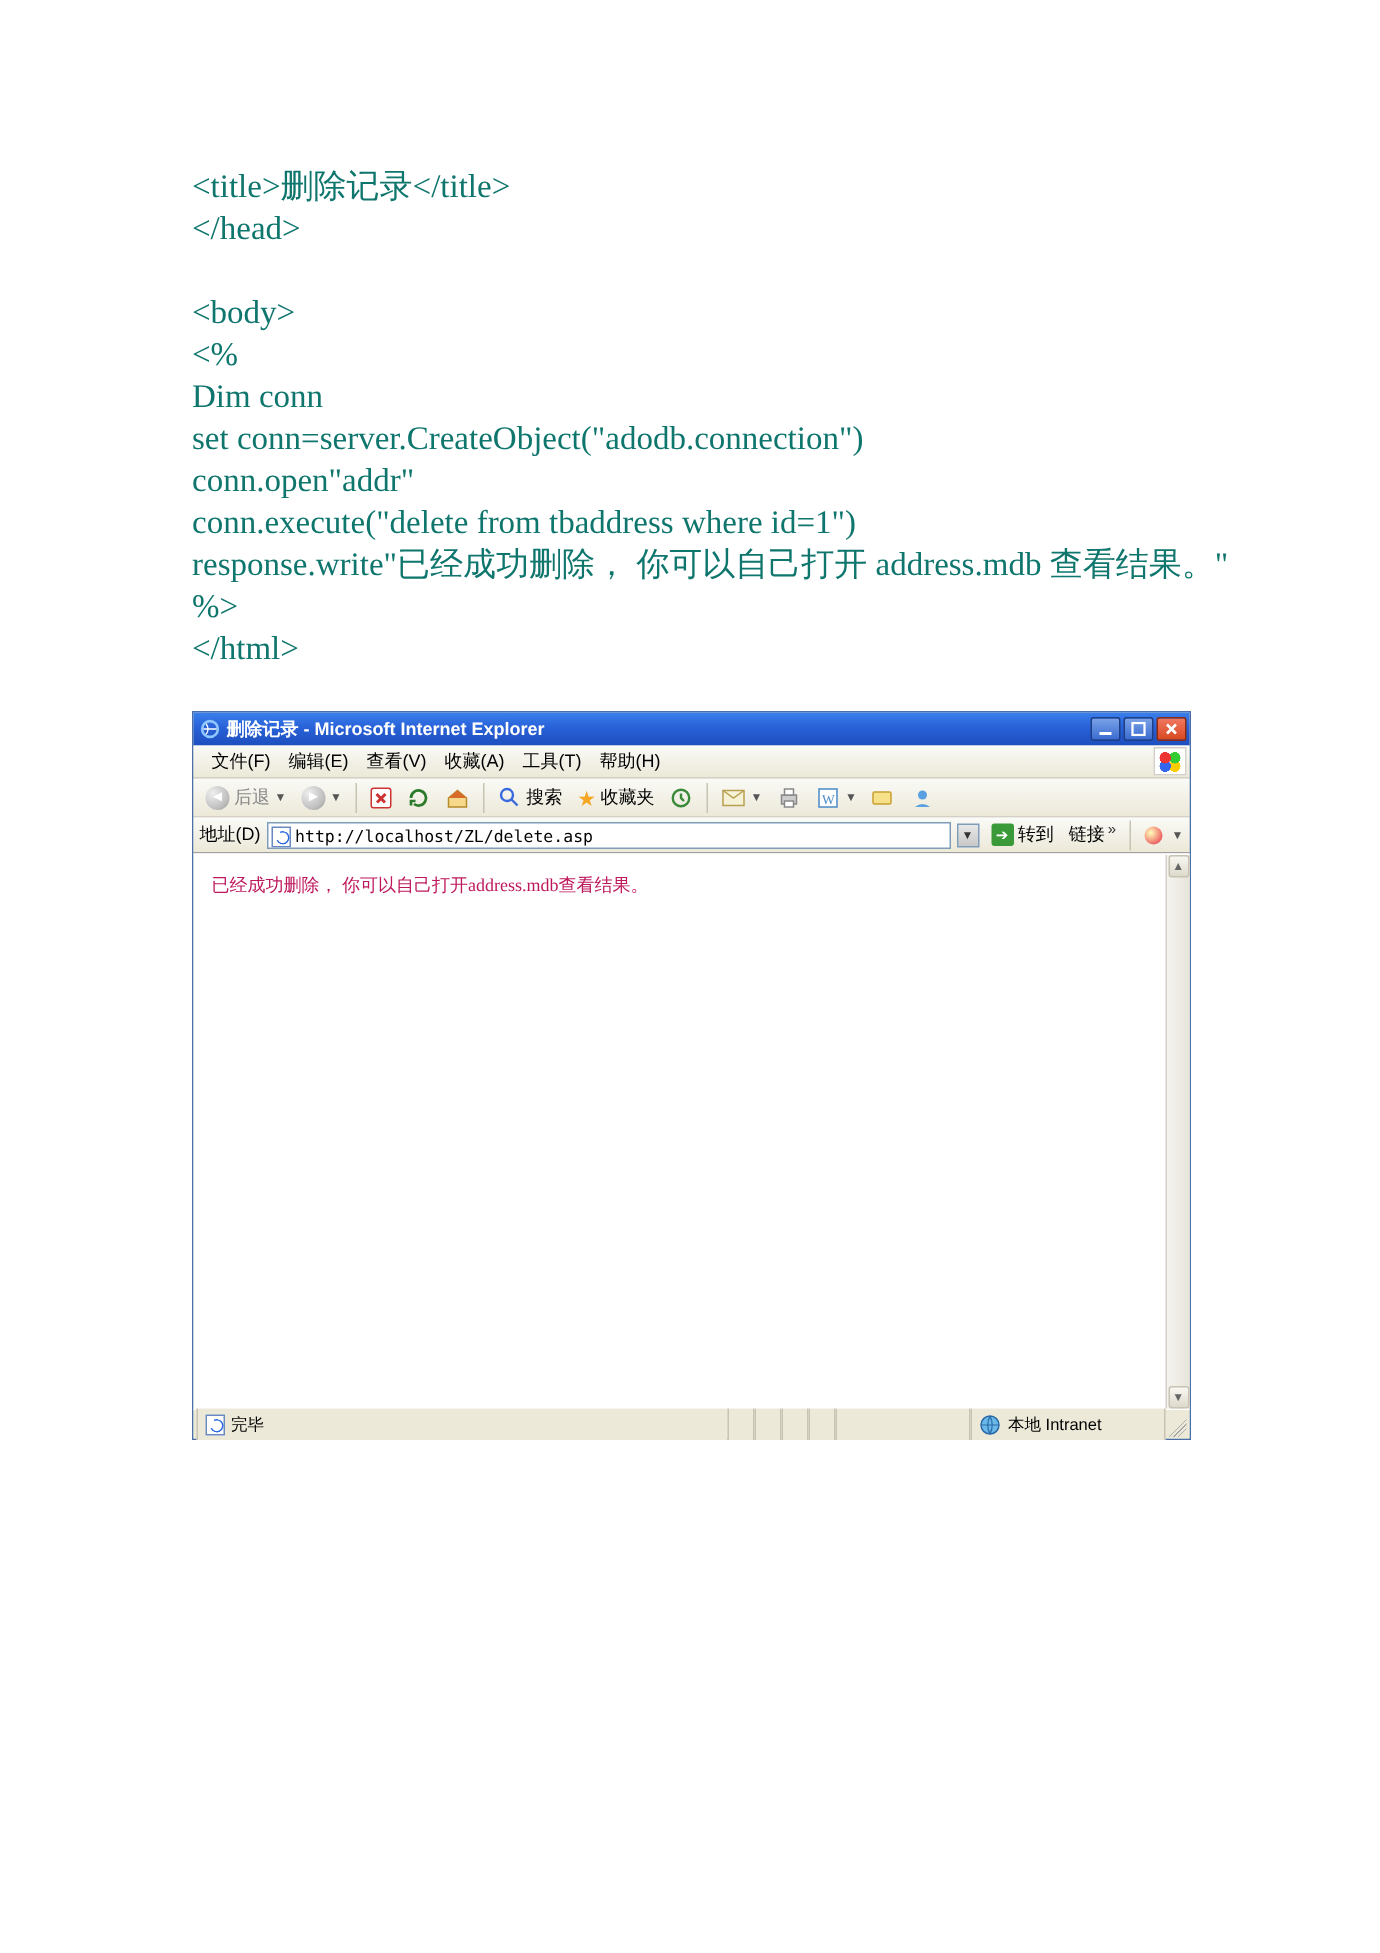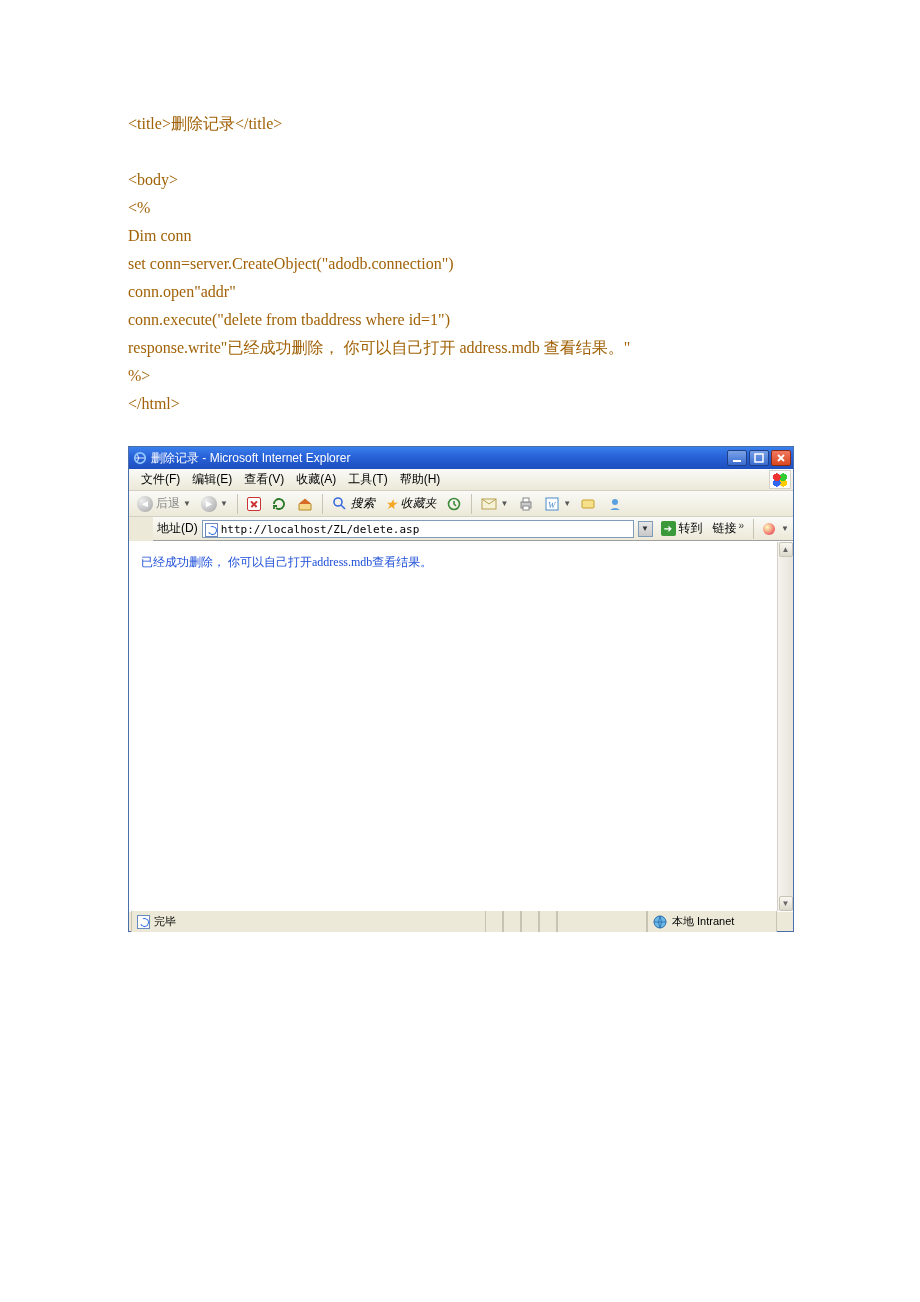--- a/index.html
+++ b/index.html
@@ -4,23 +4,23 @@
 <style>
   * { box-sizing: border-box; }
   body {
     margin: 0;
     background: #ffffff;
     font-family: "SimSun", "Times New Roman", serif;
     width: 920px;
   }
   .doc-area {
     padding: 110px 100px 20px 128px;
-    font-size: 16px;
+    font-size: 22px;
     line-height: 28px;
-    color: #a16207;
+    color: #0f766e;
   }
   .doc-area p { margin: 0; }
   .gap { height: 28px; }
 
   
   .browser-frame {
     margin: 8px 128px 0 128px;
     width: 666px;
     border: 1px solid #4a6ea9;
     background: #ece9d8;
@@ -29,21 +29,21 @@
   }
   
   .titlebar {
     height: 22px;
     background: linear-gradient(to bottom, #3a80ec 0%, #2861d8 45%, #1d4fbe 100%);
     display: flex;
     align-items: center;
     color: #fff;
     font-family: "SimSun","Arial",sans-serif;
     font-size: 12px;
-    font-weight: normal;
+    font-weight: bold;
     padding: 0 2px 0 4px;
     letter-spacing: 0;
   }
   .titlebar .ie-icon {
     width: 14px; height: 14px; margin-right: 4px;
     display:flex;align-items:center;justify-content:center;
   }
   .titlebar-title { flex: 1; white-space: nowrap; overflow:hidden; }
   .win-btns { display:flex; gap:2px; }
   .win-btn {
@@ -96,21 +96,21 @@
     overflow:hidden;
     white-space:nowrap;
   }
   .tbtn {
     display:inline-flex;align-items:center;gap:3px;
     padding: 2px 4px;
     color:#888;
     cursor:default;
     font-family:"SimSun",sans-serif;
   }
-  .tbtn.enabled { color:#000;font-style:italic; }
+  .tbtn.enabled { color:#000; }
   .tbtn .arrow-down { font-size:8px;color:#555; }
   .vsep { width:1px;height:20px;background:#c8c4b4; margin: 0 3px; }
   .icon16 { width:16px;height:16px;display:inline-flex;align-items:center;justify-content:center; }
   .circ-gray  { width:16px;height:16px;border-radius:50%;background:radial-gradient(circle at 30% 30%,#eee,#bbb 70%,#777);display:flex;align-items:center;justify-content:center;color:#fff;font-size:10px; }
 
   .icon-stop { width:14px;height:14px;border:1.5px solid #c33;border-radius:2px;position:relative;background:#fff; }
   .icon-stop::before,.icon-stop::after{content:"";position:absolute;left:2px;right:2px;top:50%;height:1.5px;background:#c33;}
   .icon-stop::before{transform:translateY(-50%) rotate(45deg);}
   .icon-stop::after{transform:translateY(-50%) rotate(-45deg);}
   .icon-fav { color:#f5a623;font-size:14px; }
@@ -118,21 +118,20 @@
   
   .addrbar {
     height: 24px;
     background: linear-gradient(to bottom,#fafaf7,#ece9d8);
     border-bottom: 1px solid #a0a0a0;
     display:flex;align-items:center;
     font-size: 12px;
     padding: 0 4px;
     gap: 4px;
     font-family:"SimSun",sans-serif;
-    margin-left:24px;
   }
   .addr-label { color:#000; }
   .page-icon { width:14px;height:14px;display:inline-flex;align-items:center;justify-content:center; }
   .addr-input-wrap {
     flex:1;
     height:18px;
     background:#fff;
     border:1px solid #7f9db9;
     display:flex;align-items:flex-end;
     padding:0 2px;
@@ -170,21 +169,21 @@
     height: 370px;
     position:relative;
     border-top: 1px solid #fff;
     display:flex;
   }
   .viewport-inner {
     flex:1;
     padding: 12px 12px;
     font-size: 12px;
     font-family: "SimSun",serif;
-    color:#1d4ed8;
+    color:#be185d;
     overflow:hidden;
   }
   .scroll-v {
     width:16px;height:100%;
     background: linear-gradient(to right,#f4f3ee,#e7e5da);
     border-left:1px solid #d4d0c8;
     display:flex;flex-direction:column;justify-content:space-between;align-items:center;
   }
   .scroll-btn {
     width:14px;height:15px;
@@ -225,20 +224,21 @@
   .ie-page-icon::after{
     content:"";position:absolute;left:2px;top:2px;width:7px;height:7px;border-radius:50%;
     border:1.5px solid #2a6adf;border-left-color:transparent;transform:rotate(20deg);
   }
 </style>
 </head>
 <body>
 
 <div class="doc-area">
   <p>&lt;title&gt;删除记录&lt;/title&gt;</p>
+  <p>&lt;/head&gt;</p>
   <div class="gap"></div>
   <p>&lt;body&gt;</p>
   <p>&lt;%</p>
   <p>Dim conn</p>
   <p>set conn=server.CreateObject("adodb.connection")</p>
   <p>conn.open"addr"</p>
   <p>conn.execute("delete from tbaddress where id=1")</p>
   <p>response.write"已经成功删除，  你可以自己打开 address.mdb 查看结果。"</p>
   <p>%&gt;</p>
   <p>&lt;/html&gt;</p>

